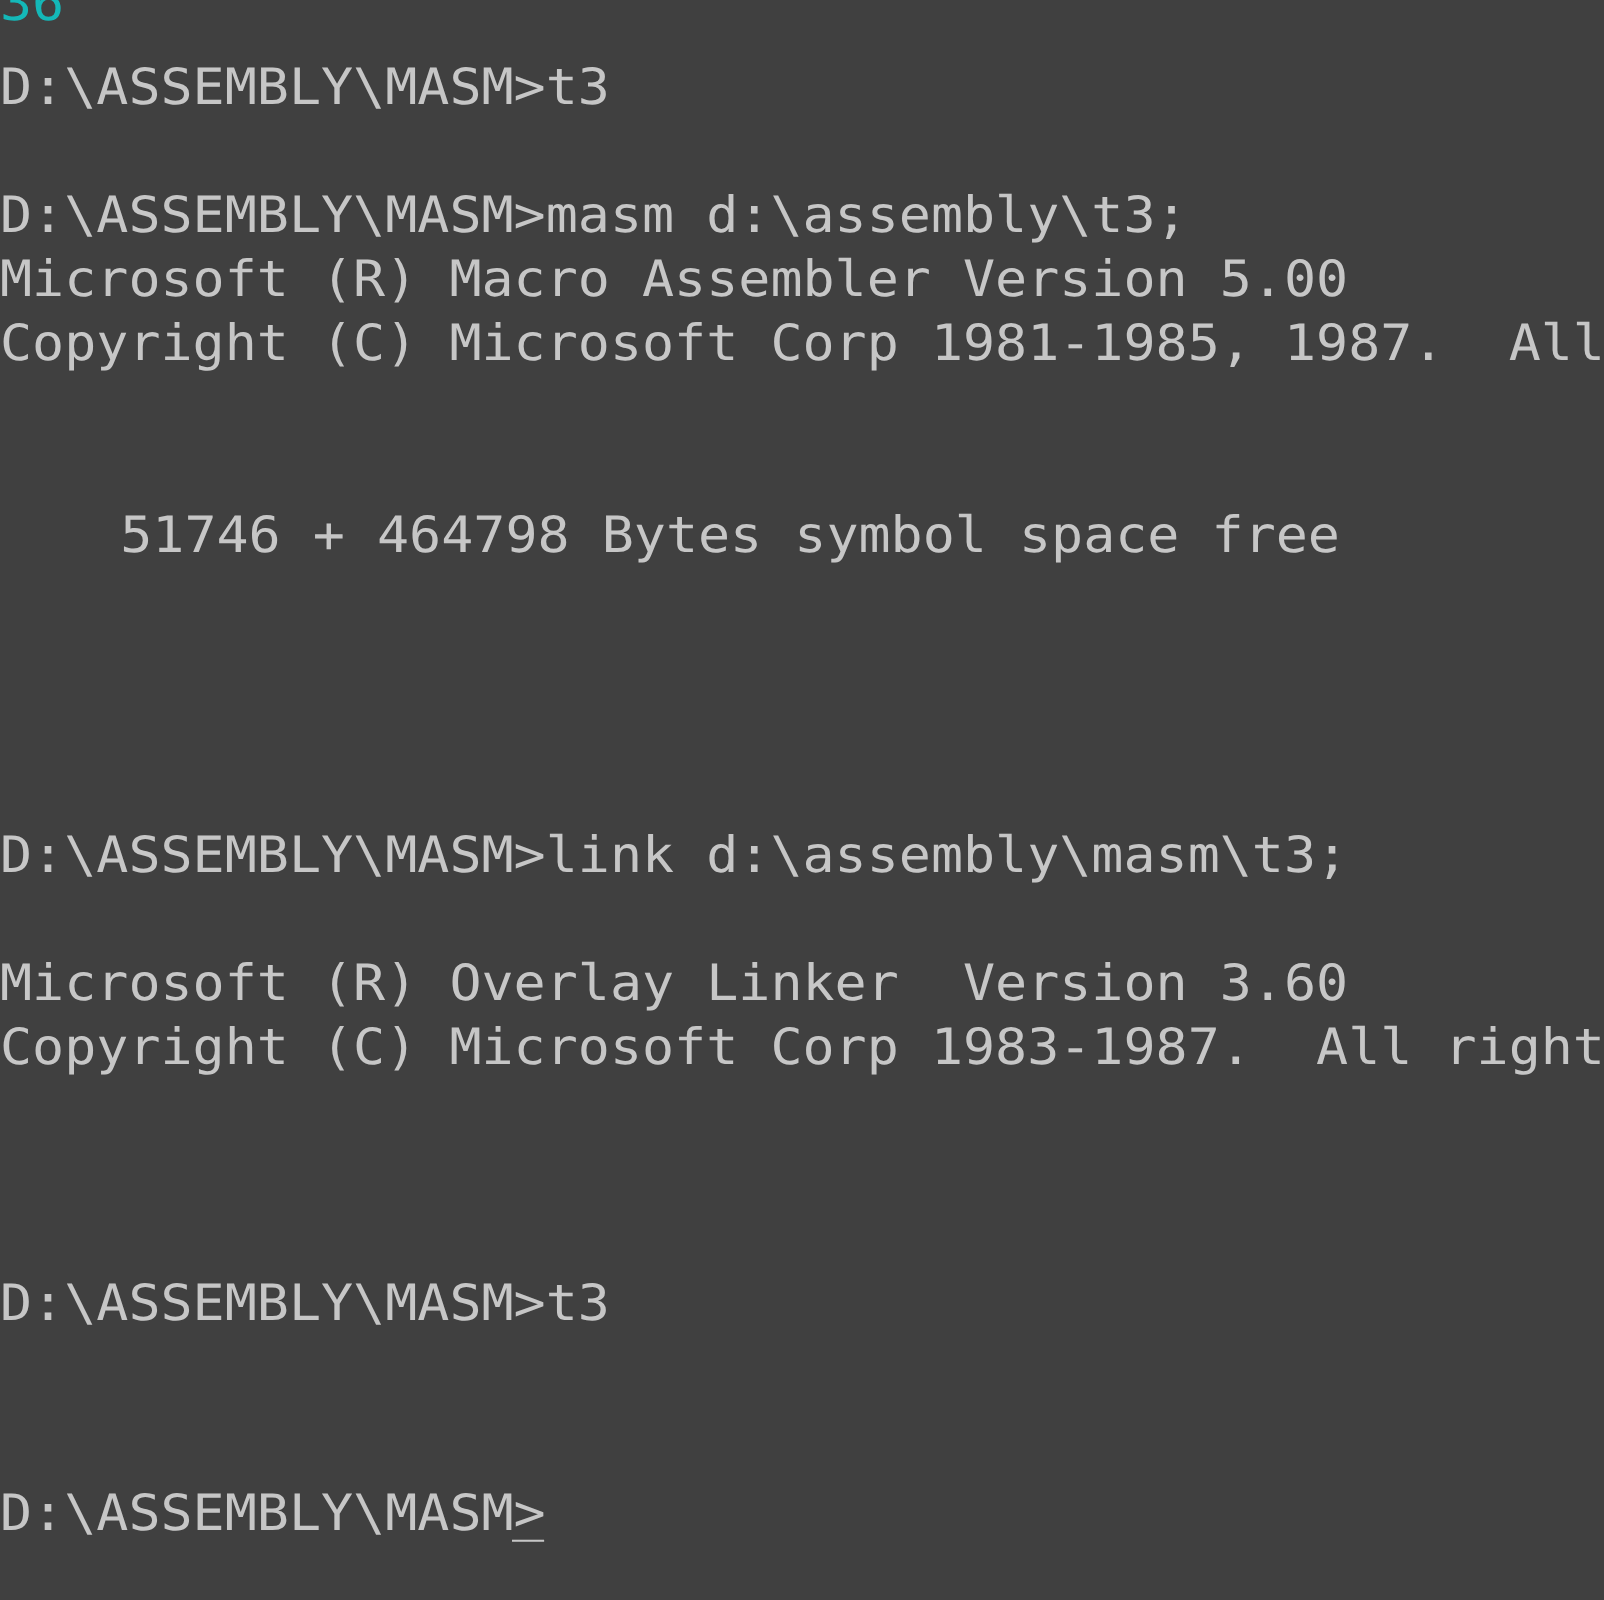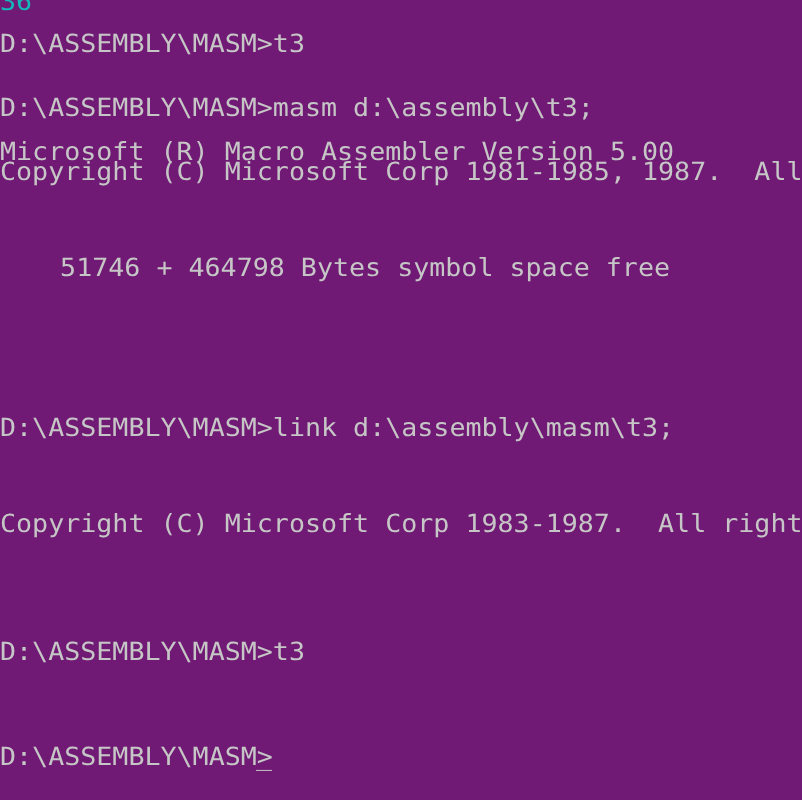--- a/index.html
+++ b/index.html
@@ -44,33 +44,34 @@
     transform-origin: left center;
   }
   .cursor {
     display: inline-block;
     color: #c6c6c6;
   }
 </style>
 </head>
 <body>
 
-<div id="console" style="background: #701a75;">
+<div id="console" style="background: #404040;">
     <div class="line cyan" style="top: -14px;"><span class="t" style="transform: scaleX(1.06633);">36</span></div>
     <div class="line" style="top: 28px;"><span class="t" style="transform: scaleX(1.06633);">D:\ASSEMBLY\MASM&gt;t3</span></div>
     <div class="line" style="top: 60px;"><span class="t" style="transform: scaleX(1.06633);"></span></div>
     <div class="line" style="top: 92px;"><span class="t" style="transform: scaleX(1.06633);">D:\ASSEMBLY\MASM&gt;masm d:\assembly\t3;</span></div>
-    <div class="line" style="top: 136px;"><span class="t" style="transform: scaleX(1.06633);">Microsoft (R) Macro Assembler Version 5.00</span></div>
+    <div class="line" style="top: 124px;"><span class="t" style="transform: scaleX(1.06633);">Microsoft (R) Macro Assembler Version 5.00</span></div>
     <div class="line" style="top: 156px;"><span class="t" style="transform: scaleX(1.06633);">Copyright (C) Microsoft Corp 1981-1985, 1987.  All</span></div>
     <div class="line" style="top: 188px;"><span class="t" style="transform: scaleX(1.06633);"></span></div>
     <div class="line" style="top: 220px;"><span class="t" style="transform: scaleX(1.06633);"></span></div>
     <div class="line" style="top: 252px; margin-left: 28px;"><span class="t" style="transform: scaleX(1.06633);">  51746 + 464798 Bytes symbol space free</span></div>
     <div class="line" style="top: 284px;"><span class="t" style="transform: scaleX(1.06633);"></span></div>
     <div class="line" style="top: 380px;"><span class="t" style="transform: scaleX(1.06633);"></span></div>
     <div class="line" style="top: 412px;"><span class="t" style="transform: scaleX(1.06633);">D:\ASSEMBLY\MASM&gt;link d:\assembly\masm\t3;</span></div>
     <div class="line" style="top: 444px;"><span class="t" style="transform: scaleX(1.06633);"></span></div>
+    <div class="line" style="top: 476px;"><span class="t" style="transform: scaleX(1.06633);">Microsoft (R) Overlay Linker  Version 3.60</span></div>
     <div class="line" style="top: 508px;"><span class="t" style="transform: scaleX(1.06633);">Copyright (C) Microsoft Corp 1983-1987.  All rights</span></div>
     <div class="line" style="top: 540px;"><span class="t" style="transform: scaleX(1.06633);"></span></div>
     <div class="line" style="top: 604px;"><span class="t" style="transform: scaleX(1.06633);"></span></div>
     <div class="line" style="top: 636px;"><span class="t" style="transform: scaleX(1.06633);">D:\ASSEMBLY\MASM&gt;t3</span></div>
     <div class="line" style="top: 668px;"><span class="t" style="transform: scaleX(1.06633);"></span></div>
     <div class="line" style="top: 700px; margin-top: 41px;"><span class="t" style="transform: scaleX(1.06633);">D:\ASSEMBLY\MASM&gt;</span><span class="t cursor" style="transform: scaleX(1.06633);">_</span></div>
   </div>
 
 </body></html>

